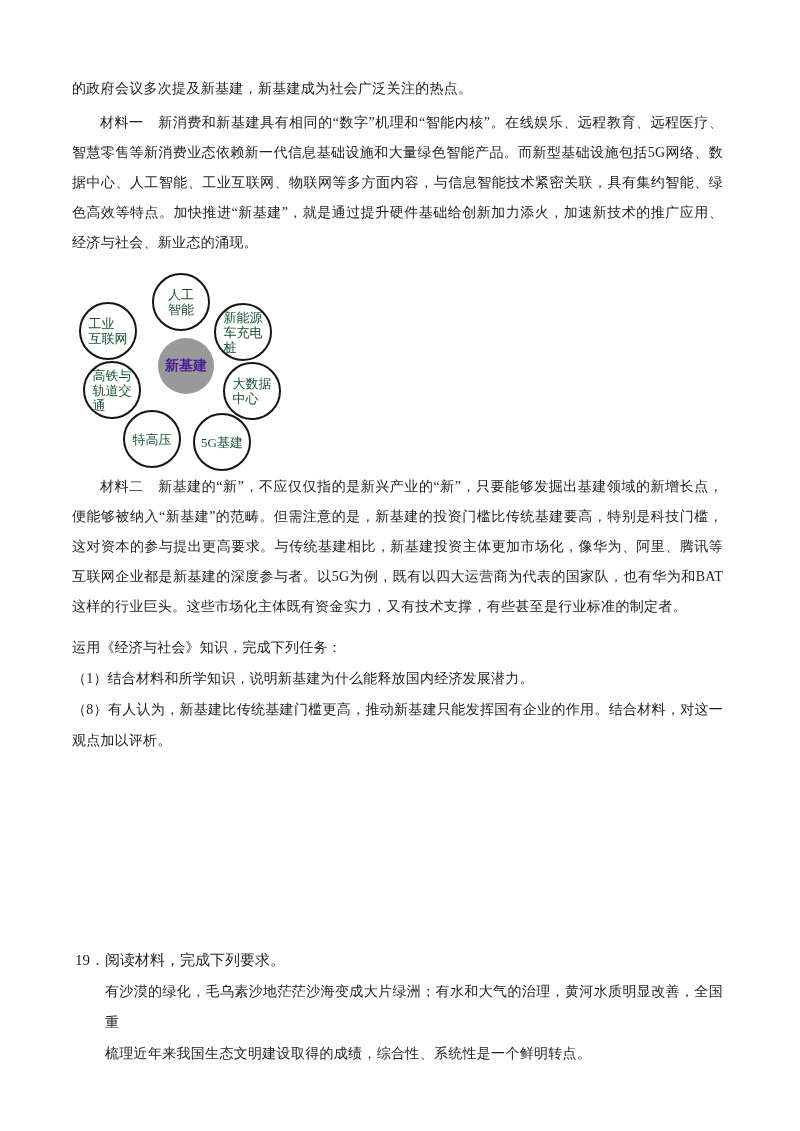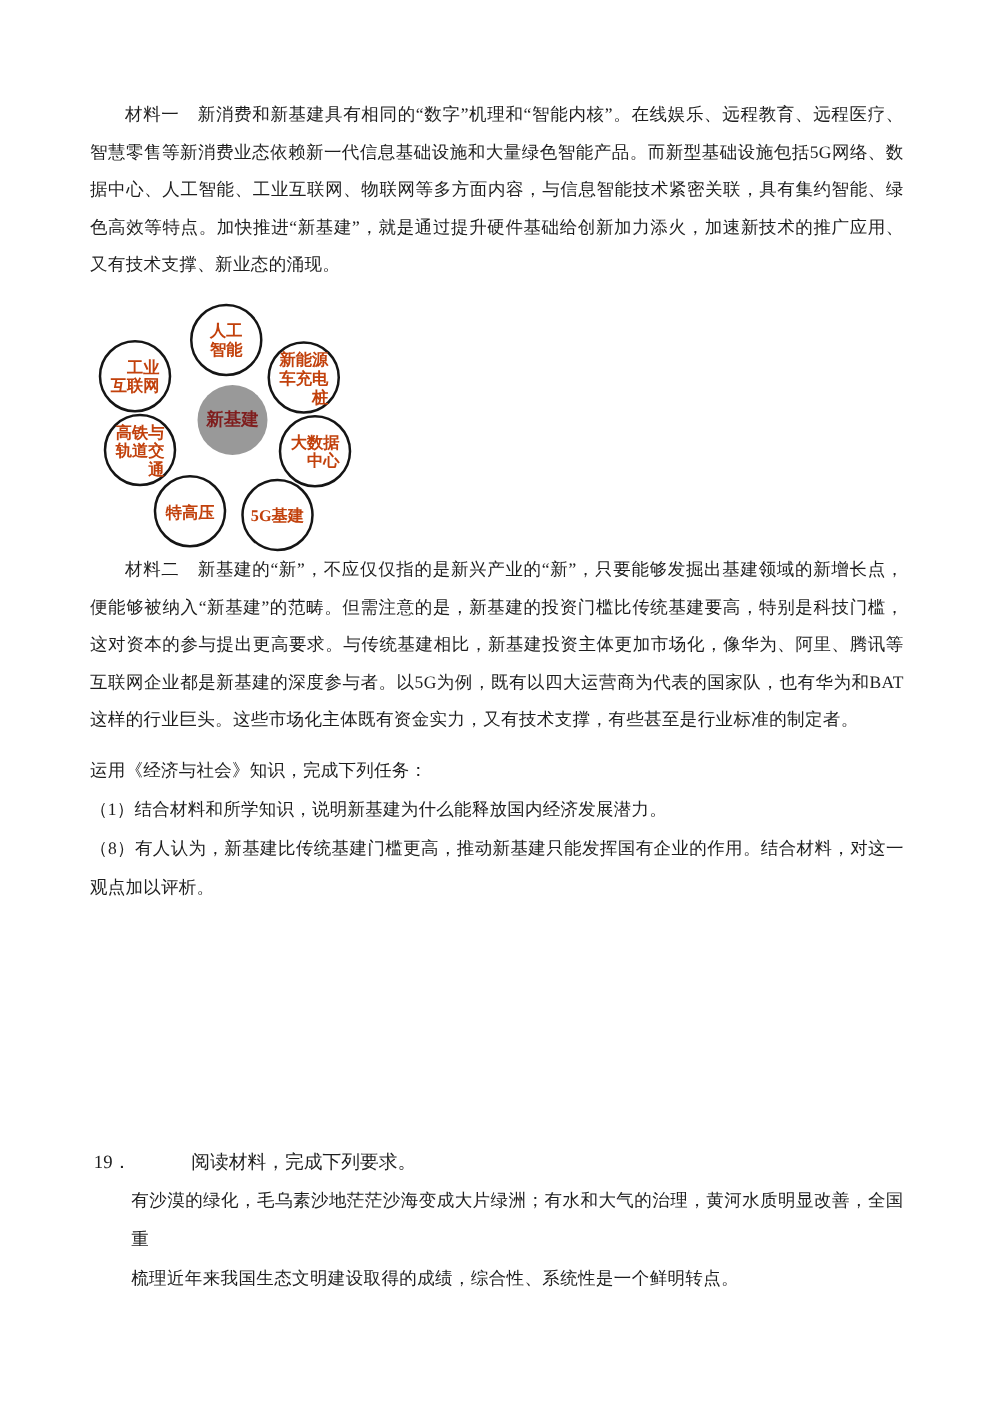--- a/index.html
+++ b/index.html
@@ -62,82 +62,82 @@
     border: 2px solid #151515;
     border-radius: 50%;
     background: #ffffff;
     display: flex;
     align-items: center;
     justify-content: center;
   }
   .node .lbl {
     font-size: 13px;
     line-height: 15px;
-    font-weight: bold;
+    font-weight: normal;
     white-space: pre-line;
-    text-align: right;
-    color: #c2410c;
+    text-align: left;
+    color: #14532d;
   }
   .center-node {
     position: absolute;
     box-sizing: border-box;
     width: 56px;
     height: 56px;
     border-radius: 50%;
     background: #999999;
     display: flex;
     align-items: center;
     justify-content: center;
   }
   .center-node .lbl {
     font-size: 14px;
     font-weight: bold;
-    color: #7f1d1d;
+    color: #4c1d95;
     white-space: nowrap;
   }
   .n0 { left: 80px;  top: 0px;   }
   .n1 { left: 142px; top: 30px;  }
   .n2 { left: 151px; top: 89px;  }
   .n3 { left: 121px; top: 140px; }
   .n4 { left: 51px;  top: 137px; }
   .n5 { left: 11px;  top: 88px;  }
   .n6 { left: 7px;  top: 29px;  }
   .cn { left: 86px;  top: 65px;  }
 
   
   .q19 {
     margin-top: 189px;
   }
   .q19-head {
     display: flex;
     font-size: 15px;
     line-height: 31px;
     margin: 0 0 0 3px;
-    gap: 48px;
   }
   .q19-num {
     flex: 0 0 25px;
   }
   .q19-para {
     margin: 0;
     padding-left: 33px;
     font-size: 14px;
     line-height: 31px;
     text-align: justify;
     text-align-last: left;
     letter-spacing: 0.3px;
   }
 </style>
 </head>
 <body>
 
 <div class="page">
 
+  <p class="para">的政府会议多次提及新基建，新基建成为社会广泛关注的热点。</p>
 
-  <p class="para indent m1">材料一　新消费和新基建具有相同的“数字”机理和“智能内核”。在线娱乐、远程教育、远程医疗、智慧零售等新消费业态依赖新一代信息基础设施和大量绿色智能产品。而新型基础设施包括5G网络、数据中心、人工智能、工业互联网、物联网等多方面内容，与信息智能技术紧密关联，具有集约智能、绿色高效等特点。加快推进“新基建”，就是通过提升硬件基础给创新加力添火，加速新技术的推广应用、又有技术支撑、新业态的涌现。</p>
+  <p class="para indent m1">材料一　新消费和新基建具有相同的“数字”机理和“智能内核”。在线娱乐、远程教育、远程医疗、智慧零售等新消费业态依赖新一代信息基础设施和大量绿色智能产品。而新型基础设施包括5G网络、数据中心、人工智能、工业互联网、物联网等多方面内容，与信息智能技术紧密关联，具有集约智能、绿色高效等特点。加快推进“新基建”，就是通过提升硬件基础给创新加力添火，加速新技术的推广应用、经济与社会、新业态的涌现。</p>
 
   <div class="diagram">
     <div class="node n0">
       <span class="lbl">人工
 智能</span>
     </div>
     <div class="node n1">
       <span class="lbl">新能源
 车充电
 桩</span>

